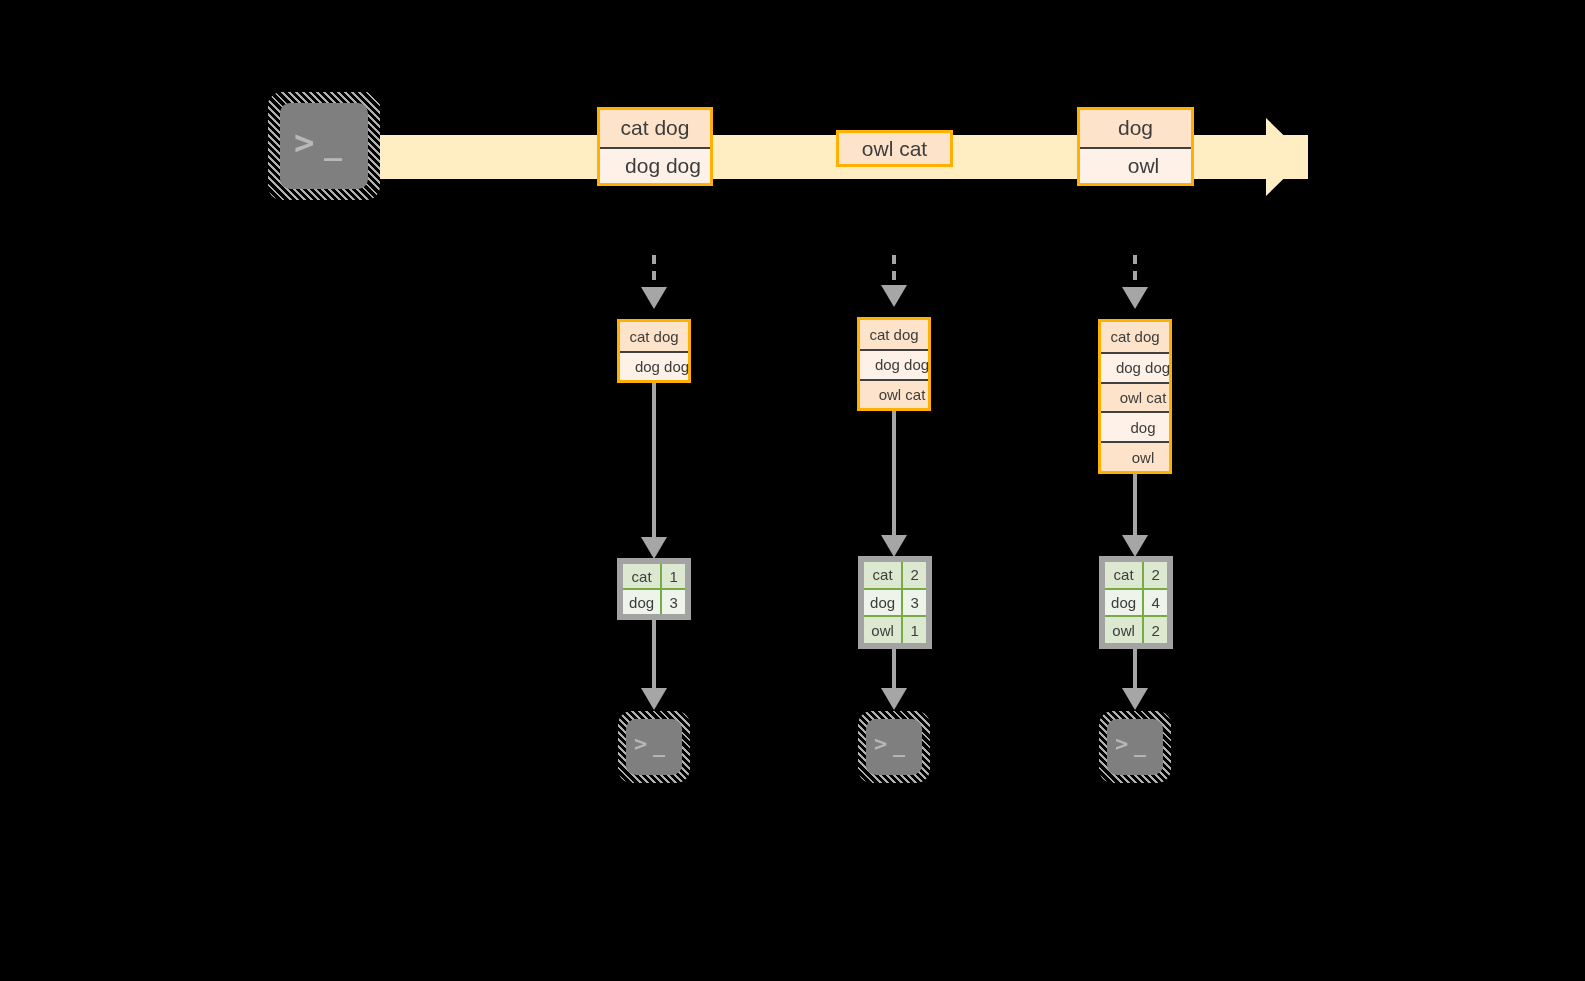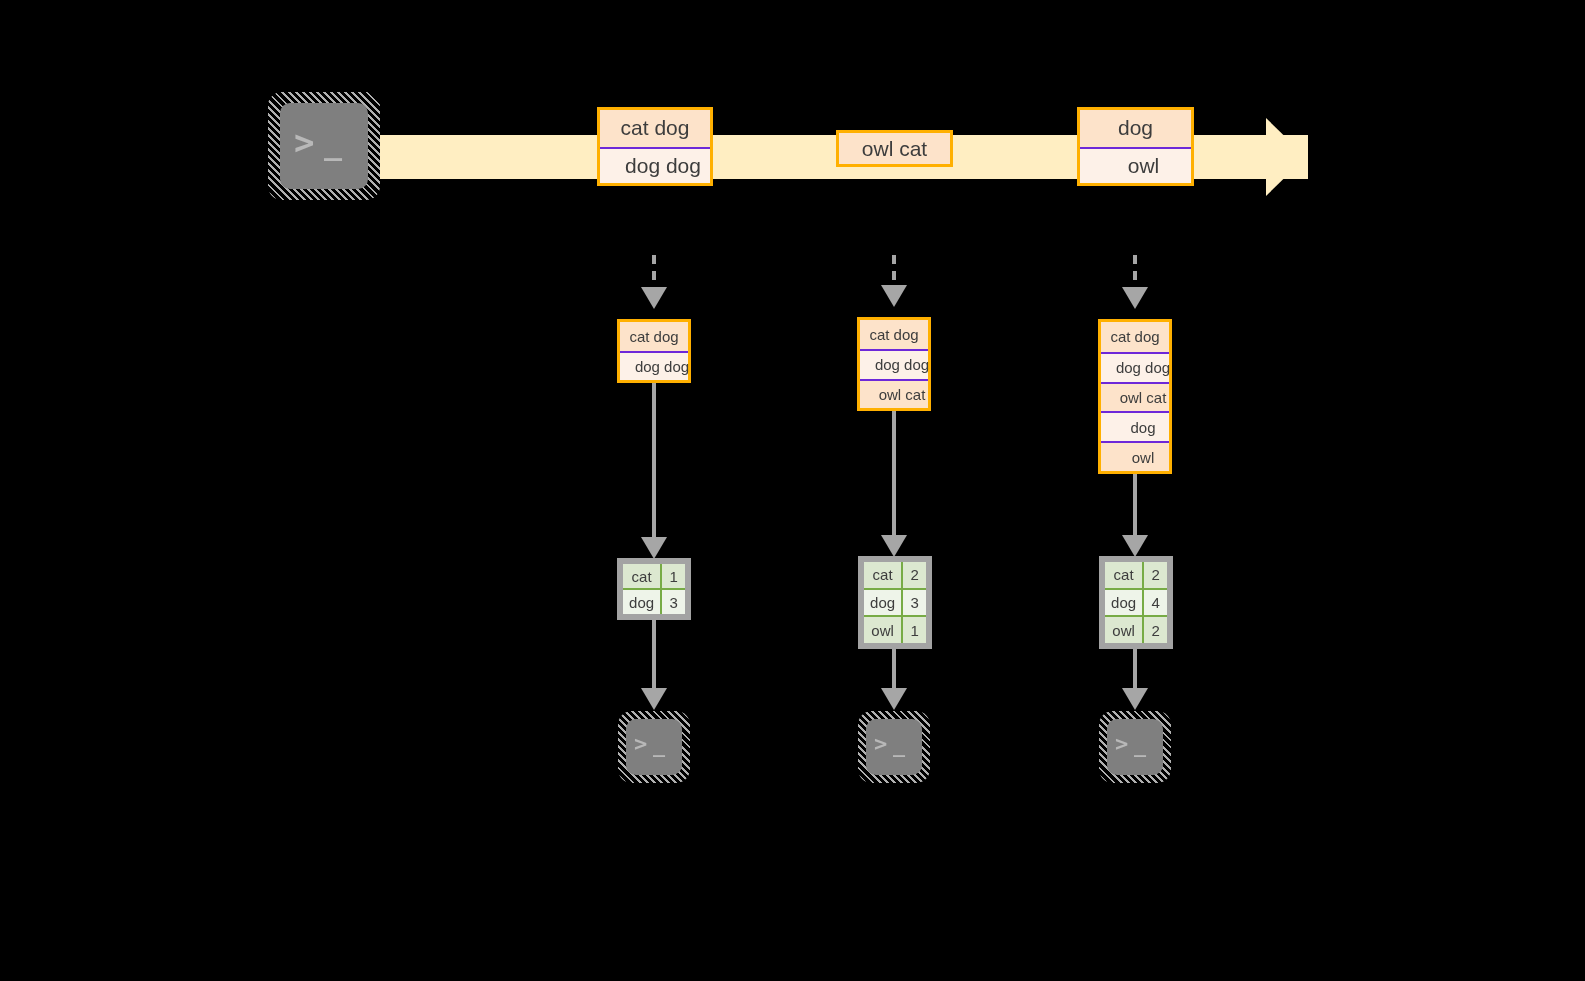--- a/index.html
+++ b/index.html
@@ -61,21 +61,21 @@
     flex-direction: column;
   }
   .obox .row {
     box-sizing: border-box;
     display: flex;
     align-items: center;
     justify-content: center;
     color: #3d3d3d;
     white-space: nowrap;
   }
-  .obox .row + .row { border-top: 2px solid #6d28d9; padding-left: 16px; }
+  .obox .row + .row { border-top: 2px solid #404040; padding-left: 16px; }
   .fill-a { background: #fde3ca; }
   .fill-b { background: #fdf1e8; }
 
   
   .gbox {
     position: absolute;
     box-sizing: border-box;
     border: 6px solid #a3a3a3;
     display: flex;
     flex-direction: column;

